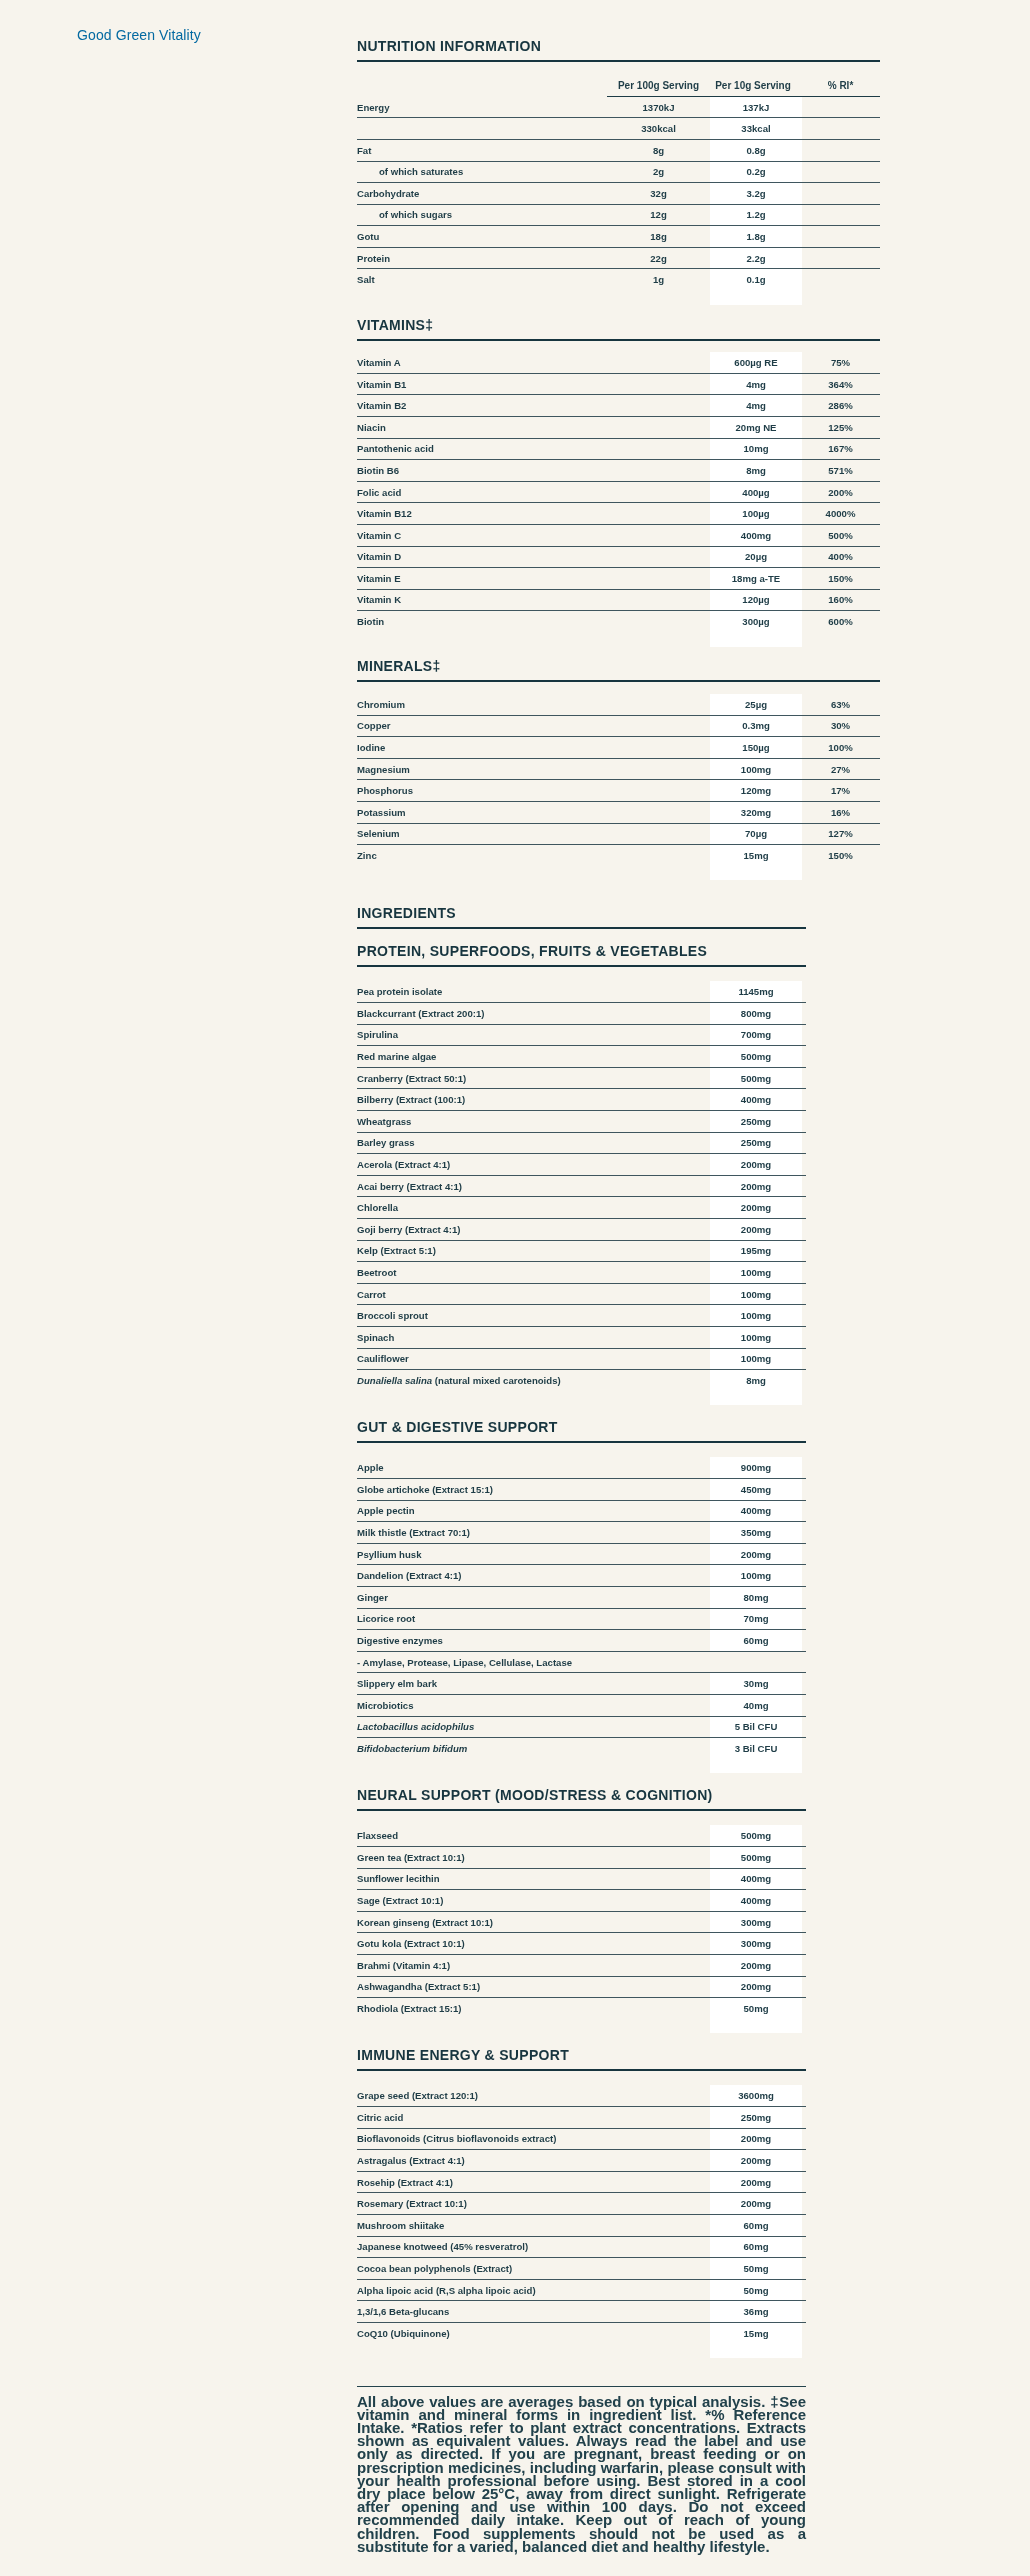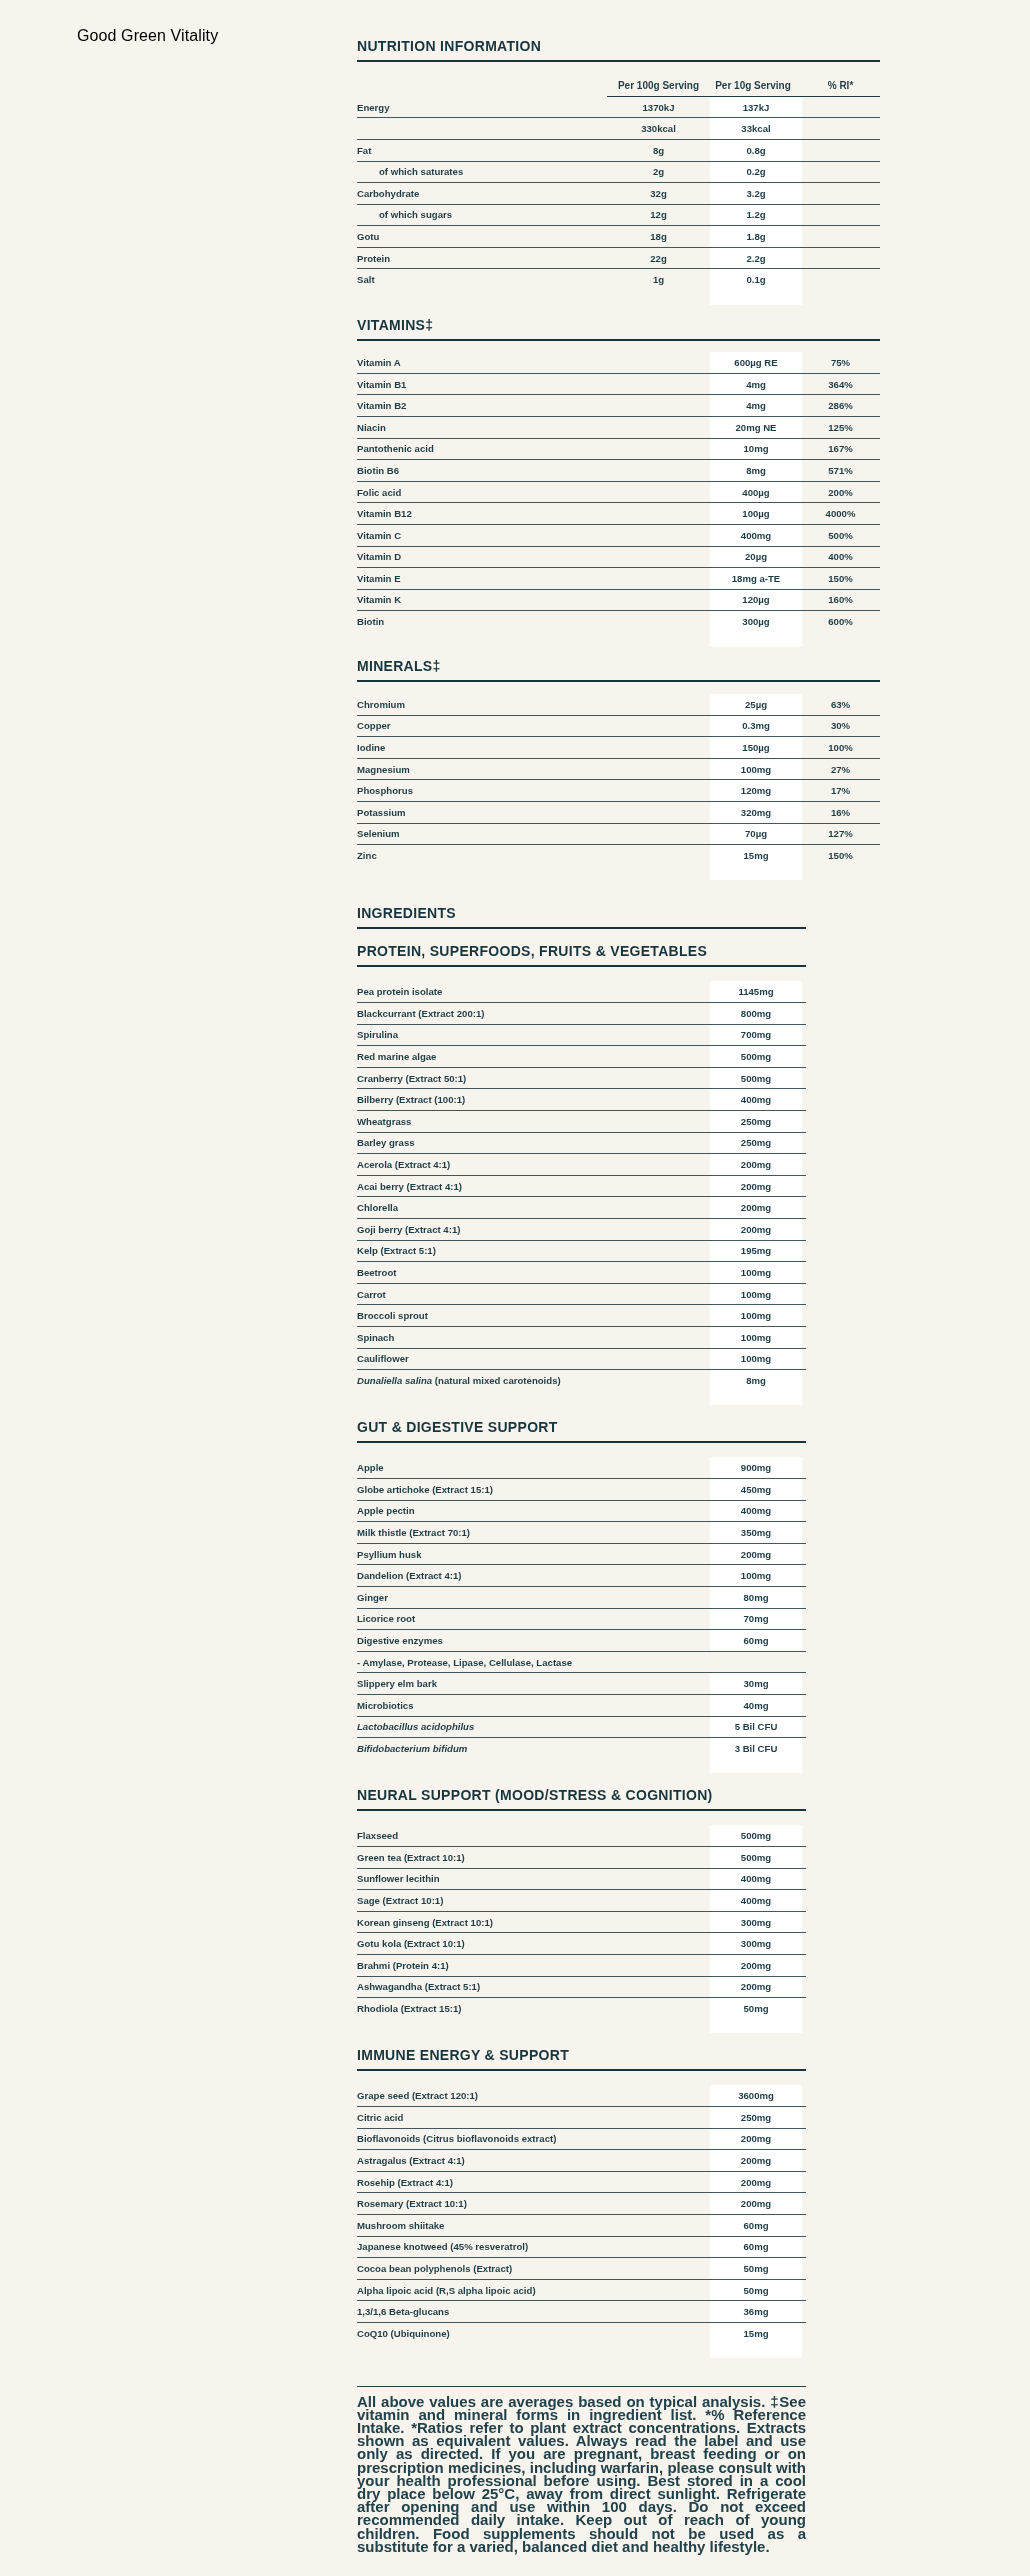--- a/index.html
+++ b/index.html
@@ -1,18 +1,18 @@
 <!DOCTYPE html>
 <html style="font-size:11.8px"><head>
 <meta charset="utf-8">
 <style>
   html,body{margin:0;padding:0;}
   body{font-family:"Liberation Sans", sans-serif;}
   .canvas{position:relative;width:1030px;height:2576px;background:#f7f4ed;color:#1f3d47;overflow:hidden;}
-  .product-title{position:absolute;left:77px;top:26.5px;font-size:16px;letter-spacing:0.1px;color:#000000;}
+  .product-title{position:absolute;left:77px;top:26.5px;font-size:14px;letter-spacing:0.1px;color:#0369a1;}
   .main{position:absolute;left:357px;top:26.5px;width:523px;}
 
   .sec-heading{font-size:14px;font-weight:bold;letter-spacing:0.3px;color:#17353f;
                padding-bottom:6px;border-bottom:2.2px solid #17353f;}
 
   
   .cols-row{position:relative;height:23px;}
   .cols-row::after{content:"";position:absolute;left:250px;right:0;bottom:0;border-bottom:1.5px solid #1d3b45;}
   .ch{position:absolute;top:0;height:100%;display:flex;align-items:center;justify-content:center;
       font-size:10px;font-weight:bold;}
@@ -478,21 +478,21 @@
             <span class="lbl">Korean ginseng (Extract 10:1)</span>
             <span class="cell amount">300mg</span>
           </div>
 
           <div class="trow">
             <span class="lbl">Gotu kola (Extract 10:1)</span>
             <span class="cell amount">300mg</span>
           </div>
 
           <div class="trow">
-            <span class="lbl">Brahmi (Protein 4:1)</span>
+            <span class="lbl">Brahmi (Vitamin 4:1)</span>
             <span class="cell amount">200mg</span>
           </div>
 
           <div class="trow">
             <span class="lbl">Ashwagandha (Extract 5:1)</span>
             <span class="cell amount">200mg</span>
           </div>
 
           <div class="trow">
             <span class="lbl">Rhodiola (Extract 15:1)</span>

